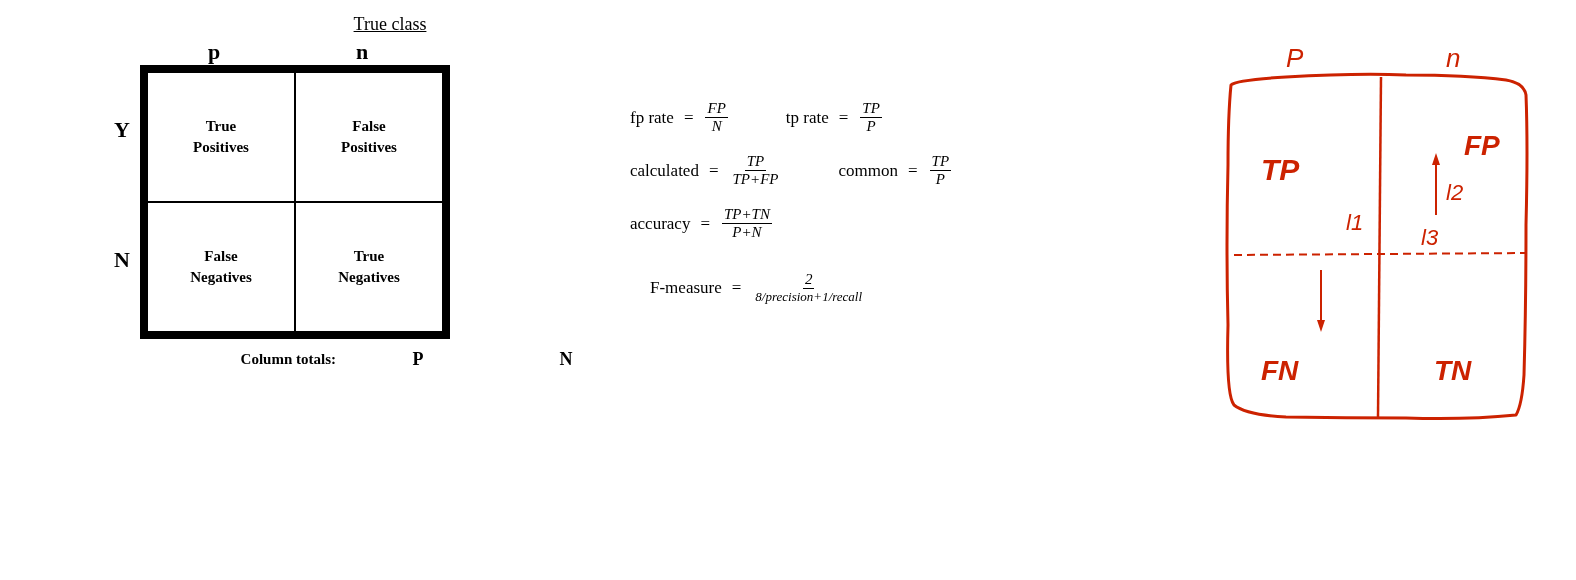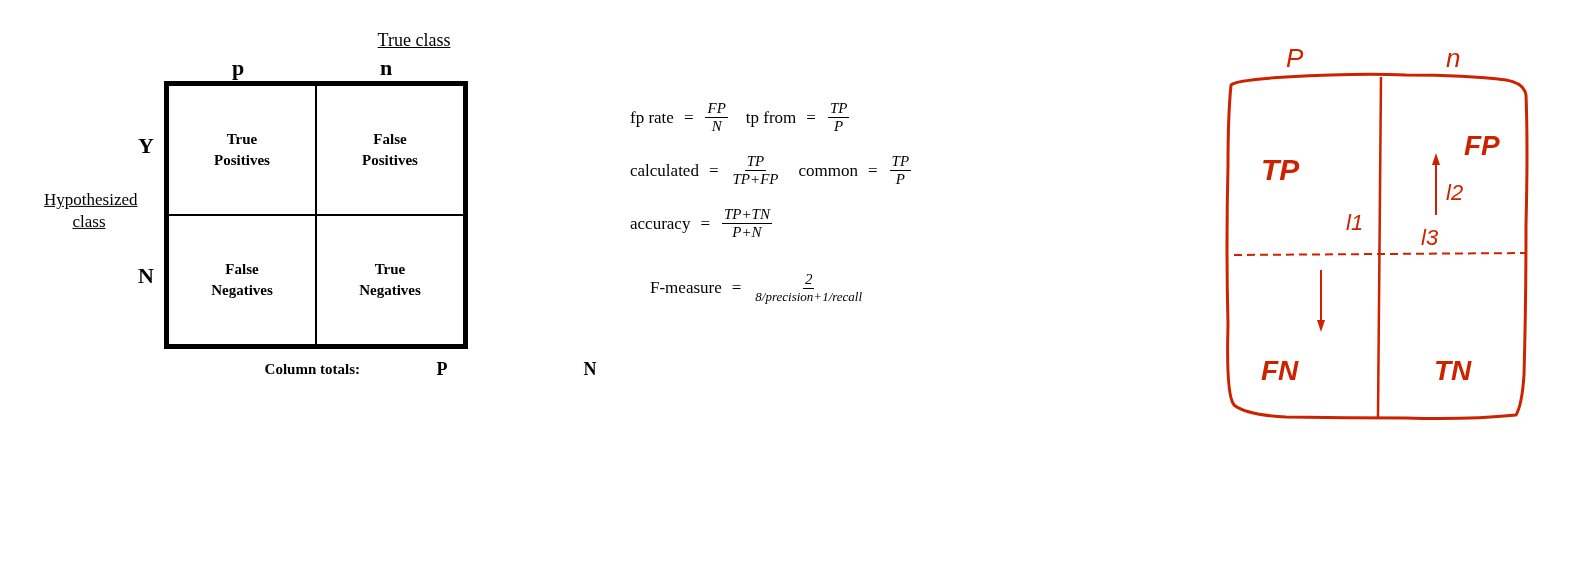--- a/index.html
+++ b/index.html
@@ -16,24 +16,23 @@
       width: 1576px;
       height: 580px;
       background: #fff;
       padding: 20px 30px;
       position: relative;
     }
 
     
     .matrix-section {
       position: absolute;
-      top: 30px;
+      top: 14px;
       left: 20px;
       width: 620px;
-      margin-left: 24px;
     }
 
     .true-class-label {
       text-align: center;
       margin-left: 120px;
       font-size: 18px;
       text-decoration: underline;
       margin-bottom: 4px;
     }
 
@@ -45,21 +44,21 @@
       width: 148px;
       text-align: center;
       font-size: 22px;
       font-weight: bold;
     }
 
     .confusion-grid {
       display: grid;
       grid-template-columns: 148px 148px;
       grid-template-rows: 130px 130px;
-      border: 4px solid #000000;
+      border: 7px solid #000000;
     }
 
     .cell {
       border: 1px solid #000;
       display: flex;
       align-items: center;
       justify-content: center;
       font-size: 15px;
       font-weight: bold;
       text-align: center;
@@ -95,21 +94,21 @@
       top: 100px;
       left: 630px;
       width: 550px;
     }
 
     .formula-row {
       display: flex;
       align-items: flex-start;
       margin-bottom: 18px;
       font-size: 17px;
-      gap: 16px;
+      gap: 56px;
     }
 
     .formula-item {
       display: flex;
       align-items: center;
       gap: 6px;
       font-size: 17px;
     }
 
     .frac {
@@ -177,26 +176,20 @@
     <div class="col-headers">
       <div class="col-header">p</div>
       <div class="col-header">n</div>
     </div>
 
     <div style="display:flex; align-items:stretch; position:relative;">
 
       <div style="width:120px; display:flex; flex-direction:column; align-items:flex-end;">
 
         <div style="position:relative; width:120px; height:260px; display:flex; align-items:center; justify-content:flex-end;">
-          <div style="position:absolute; left:0; top:50%; transform:translateY(-50%); width:90px; text-align:center;">
-            <span style="text-decoration:underline; font-size:17px; line-height:1.3;">
-              <span>Hypothesized</span><br>
-              <span>class</span>
-            </span>
-          </div>
 
           <div style="display:flex; flex-direction:column; height:260px; justify-content:space-around; padding-right:10px;">
             <div style="font-size:22px; font-weight:bold; height:130px; display:flex; align-items:center;">Y</div>
             <div style="font-size:22px; font-weight:bold; height:130px; display:flex; align-items:center;">N</div>
           </div>
         </div>
       </div>
 
       <div class="confusion-grid">
         <div class="cell">
@@ -227,21 +220,21 @@
     <div class="formula-row">
       <div class="formula-item">
         <span class="formula-label">fp rate</span>
         <span class="equals">=</span>
         <span class="frac">
           <span class="num">FP</span>
           <span class="den">N</span>
         </span>
       </div>
       <div class="formula-item">
-        <span class="formula-label">tp from</span>
+        <span class="formula-label">tp rate</span>
         <span class="equals">=</span>
         <span class="frac">
           <span class="num">TP</span>
           <span class="den">P</span>
         </span>
       </div>
     </div>
 
     <div class="formula-row">
       <div class="formula-item">

